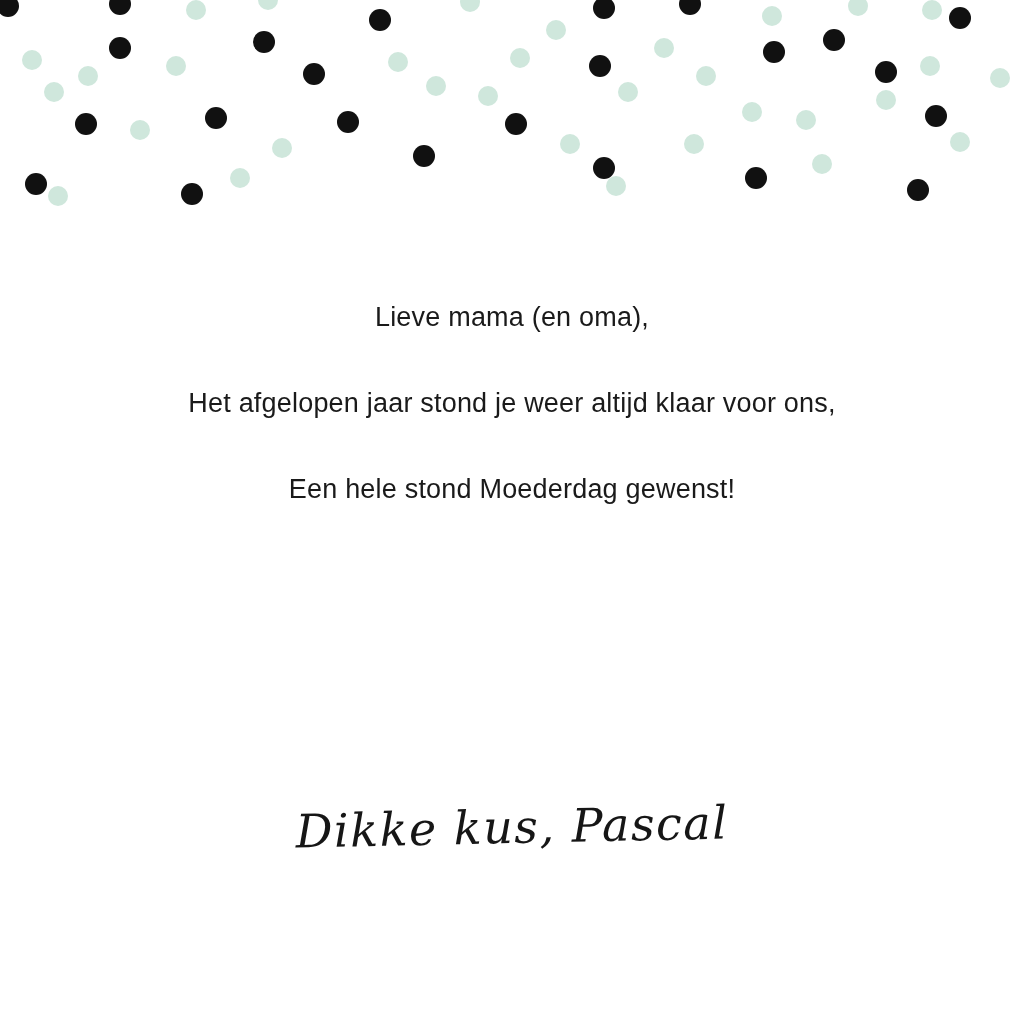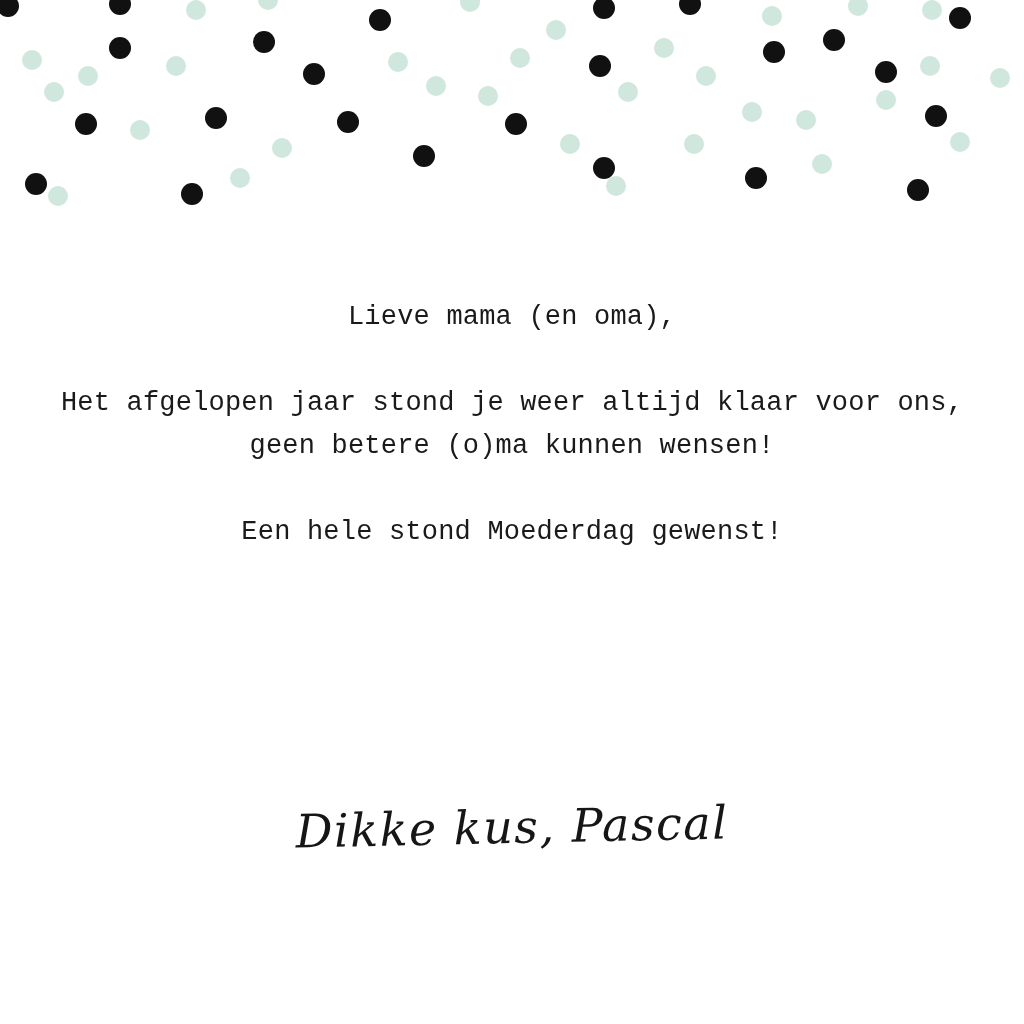--- a/index.html
+++ b/index.html
@@ -31,21 +31,21 @@
     position: absolute;
     border-radius: 50%;
   }
   .message {
     position: absolute;
     top: 296px;
     left: 0;
     width: 1024px;
     text-align: center;
     color: #1a1a1a;
-    font-family: Liberation Mono, monospace;
+    font-family: Liberation Sans, sans-serif;
     font-size: 27px;
     line-height: 43px;
     font-weight: 400;
     letter-spacing: 0.2px;
   }
   .msg-line {
     display: block;
     white-space: pre;
   }
   .msg-line.blank {
@@ -126,21 +126,20 @@
       <span class="dot" style="left: 181px; top: 183px; width: 22px; height: 22px; background: rgb(17, 17, 17);"></span>
       <span class="dot" style="left: 230px; top: 168px; width: 20px; height: 20px; background: rgb(207, 231, 220);"></span>
       <span class="dot" style="left: 606px; top: 176px; width: 20px; height: 20px; background: rgb(207, 231, 220);"></span>
       <span class="dot" style="left: 907px; top: 179px; width: 22px; height: 22px; background: rgb(17, 17, 17);"></span>
     </div>
 
   <div class="message">
       <span class="msg-line">Lieve mama (en oma),</span>
       <span class="msg-line blank">&nbsp;</span>
       <span class="msg-line">Het afgelopen jaar stond je weer altijd klaar voor ons,</span>
-      <span class="msg-line">geen betere (o)ma kunnen wensen!</span>
       <span class="msg-line blank">&nbsp;</span>
       <span class="msg-line">Een hele stond Moederdag gewenst!</span>
       <span class="msg-line blank">&nbsp;</span>
     </div>
 
   <div class="signature">Dikke kus, Pascal</div>
 
 </div>
 
 </body></html>

